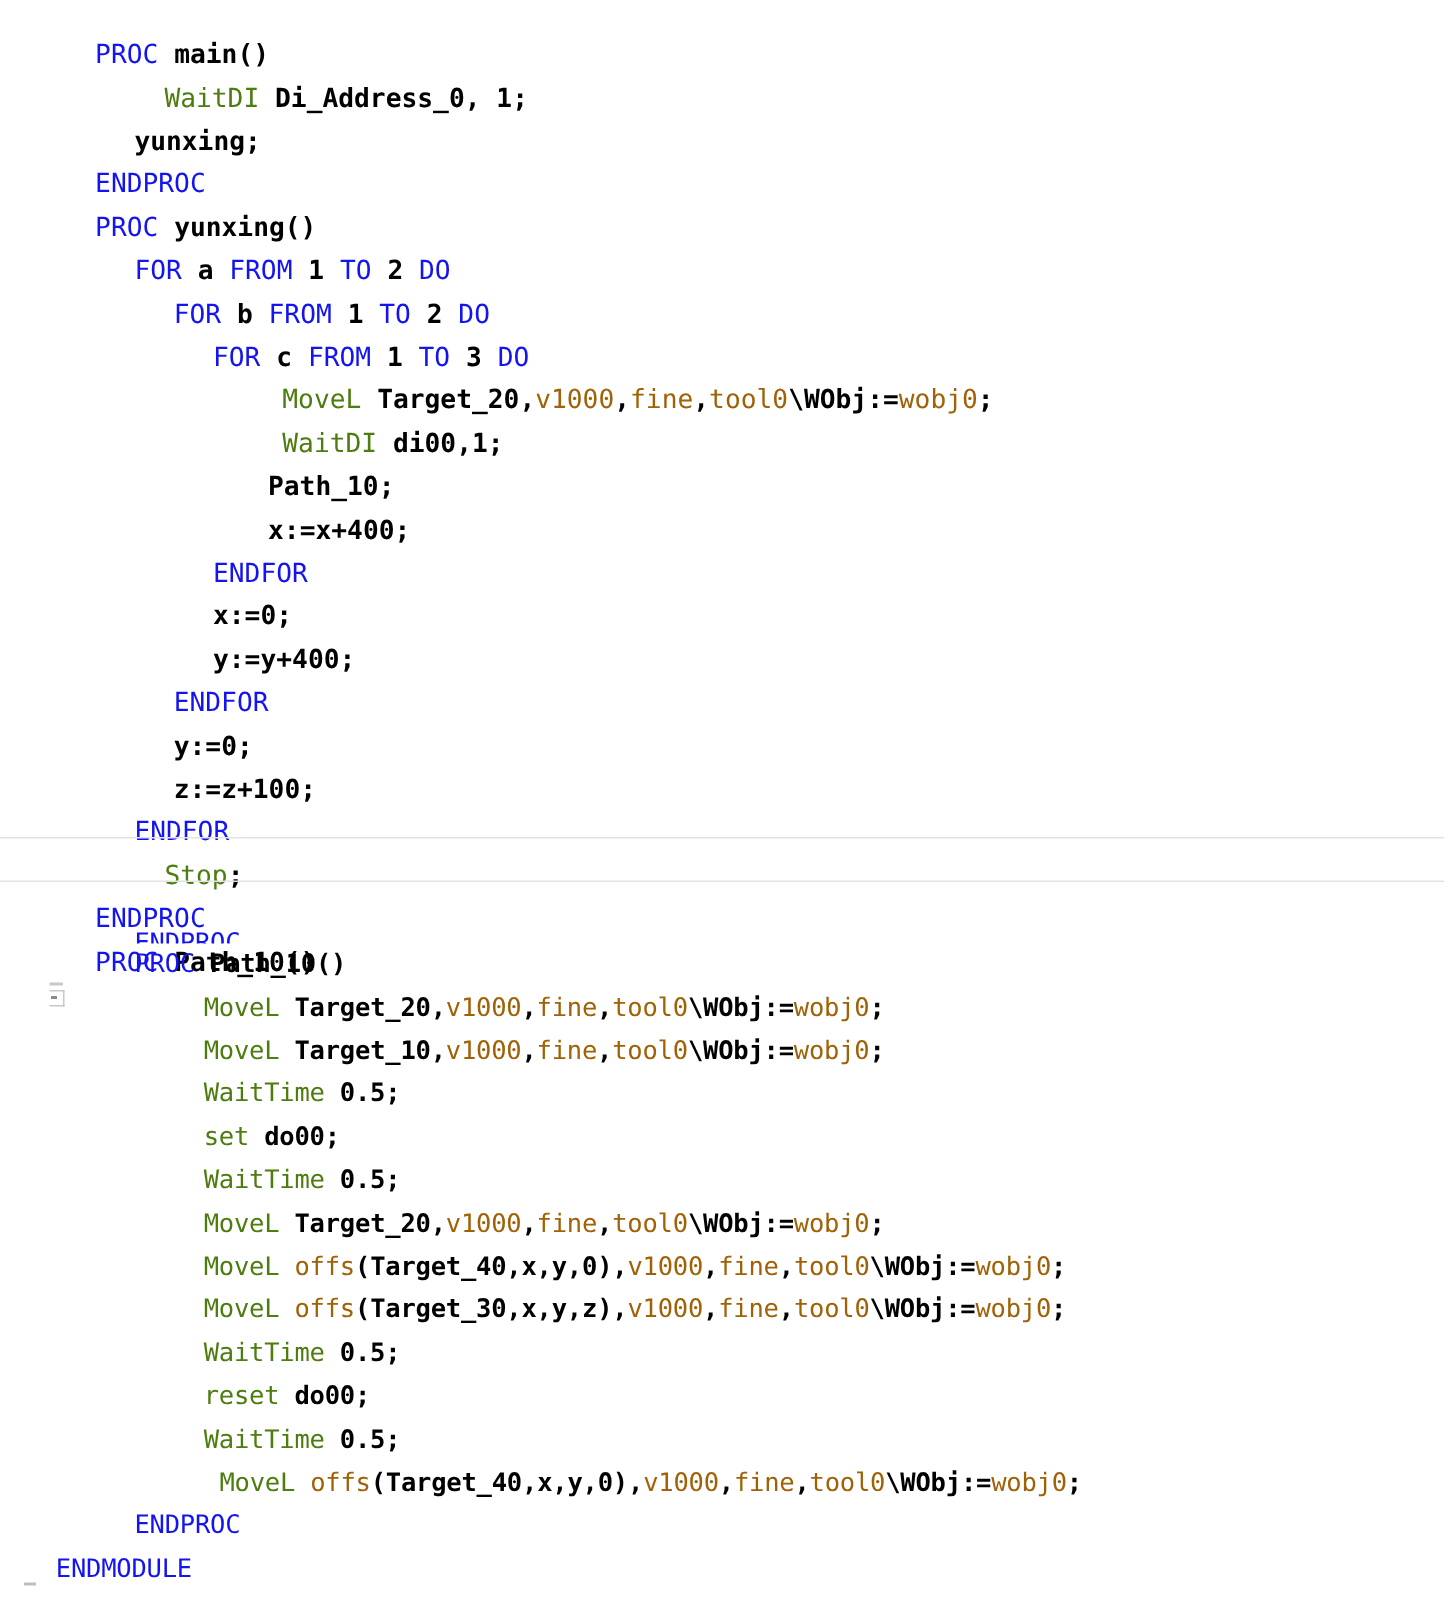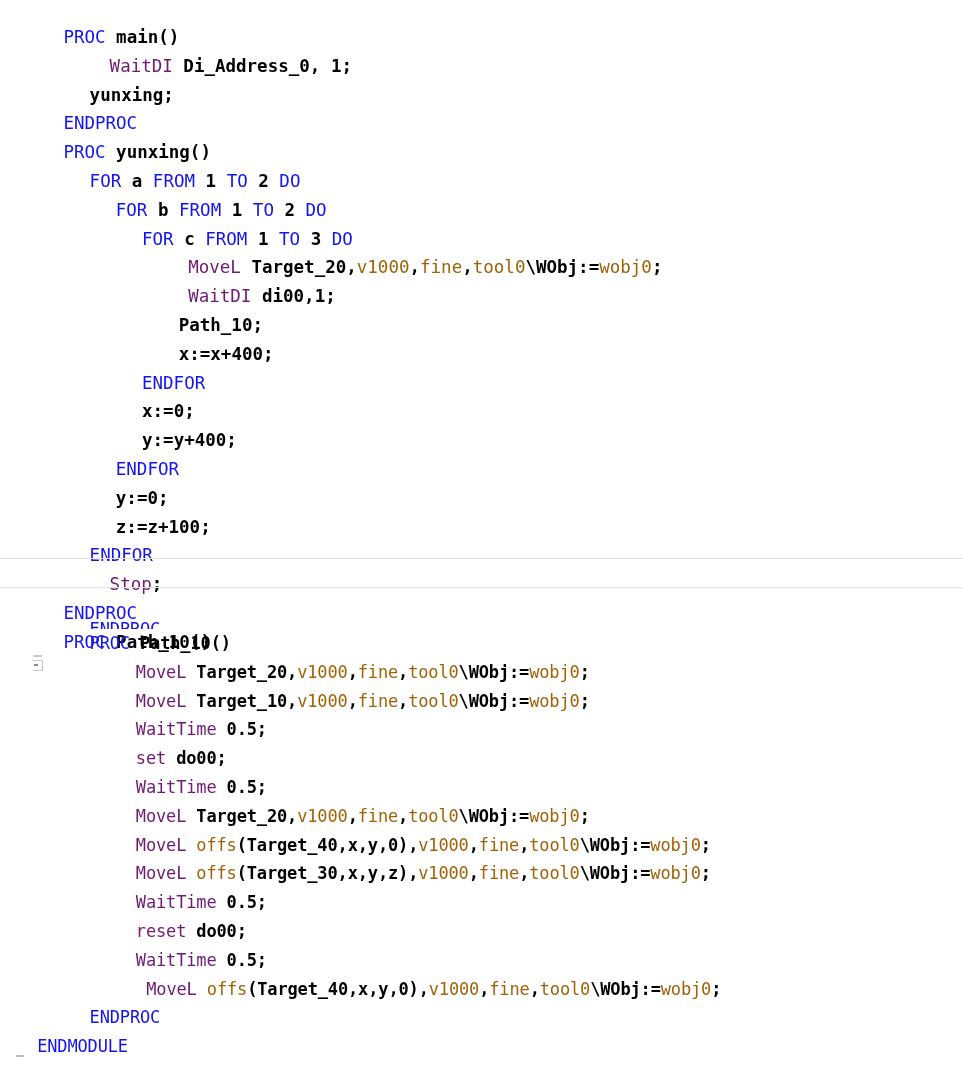--- a/index.html
+++ b/index.html
@@ -55,21 +55,21 @@
   }
 
   
   #block-bottom .code-line {
     font-size: 17px;
     letter-spacing: -0.15px;
   }
 
   
   .kw   { color: #1414F0; }            
-  .ins  { color: #701a75; padding-left: 20px; }            
+  .ins  { color: #4d7c0f; padding-left: 20px; }            
   .id   { color: #000000; font-weight: bold; }  
   .pun  { color: #000000; font-weight: bold; }  
   .arg  { color: #a16207; }            
   .plain{ color: #000000; font-weight: bold; }
 
   
   .rule-line {
     position: absolute;
     left: 0;
     width: 963px;

